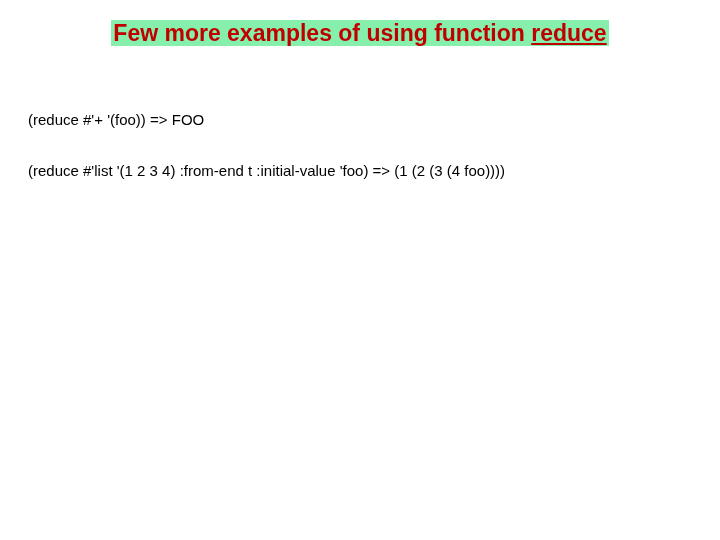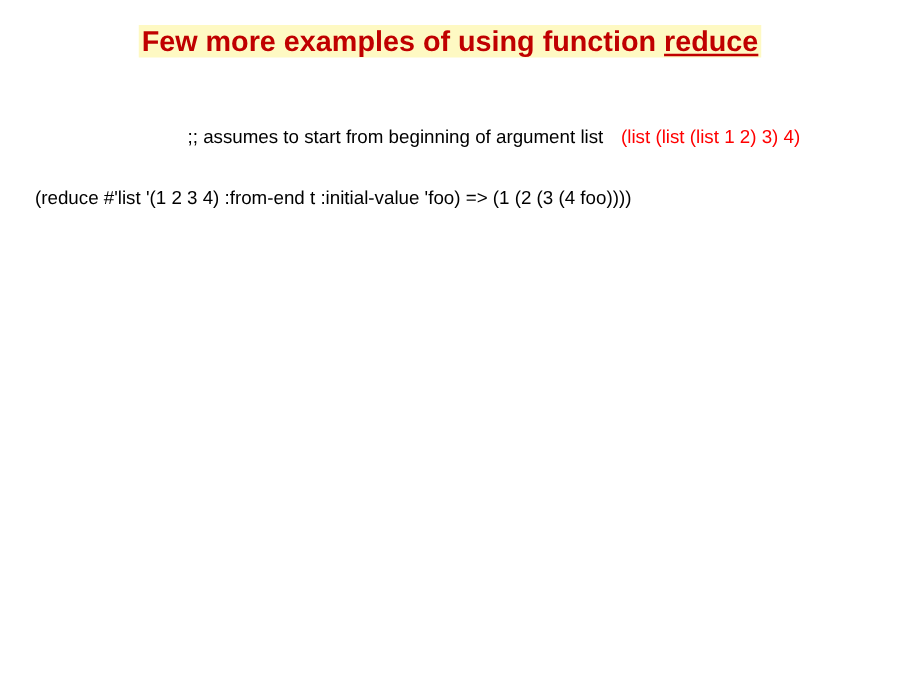--- a/index.html
+++ b/index.html
@@ -10,21 +10,21 @@
     font-family: "Arial", "Helvetica", sans-serif;
     overflow: hidden;
     position: relative;
   }
   .title-wrap {
     padding: 18px 40px 0 40px;
     text-align: center;
   }
   .title {
     display: inline;
-    background: #fef9c3;
+    background: #86efac;
     font-weight: bold;
     font-size: 23px;
     color: #c00000;
     line-height: 1.35;
     padding: 0 2px;
   }
   .title .underline {
     text-decoration: underline;
   }
   .content {
@@ -54,24 +54,21 @@
 <body>
 
 <div class="title-wrap">
   <span class="title">
     <span>Few more examples of using function </span><span class="underline">reduce</span>
   </span>
 </div>
 
 <div class="content">
 
+  <div class="line first">(reduce #'+ '(foo)) =&gt; FOO</div>
 
 
-  <div class="comment-line">
-    <span>;; assumes to start from beginning of argument list</span>
-    <span class="comment-right">(list (list (list 1 2) 3) 4)</span>
-  </div>
 
 
 
   <div class="line">(reduce #'list '(1 2 3 4) :from-end t :initial-value 'foo) =&gt; (1 (2 (3 (4 foo))))</div>
 
 </div>
 
 </body></html>

